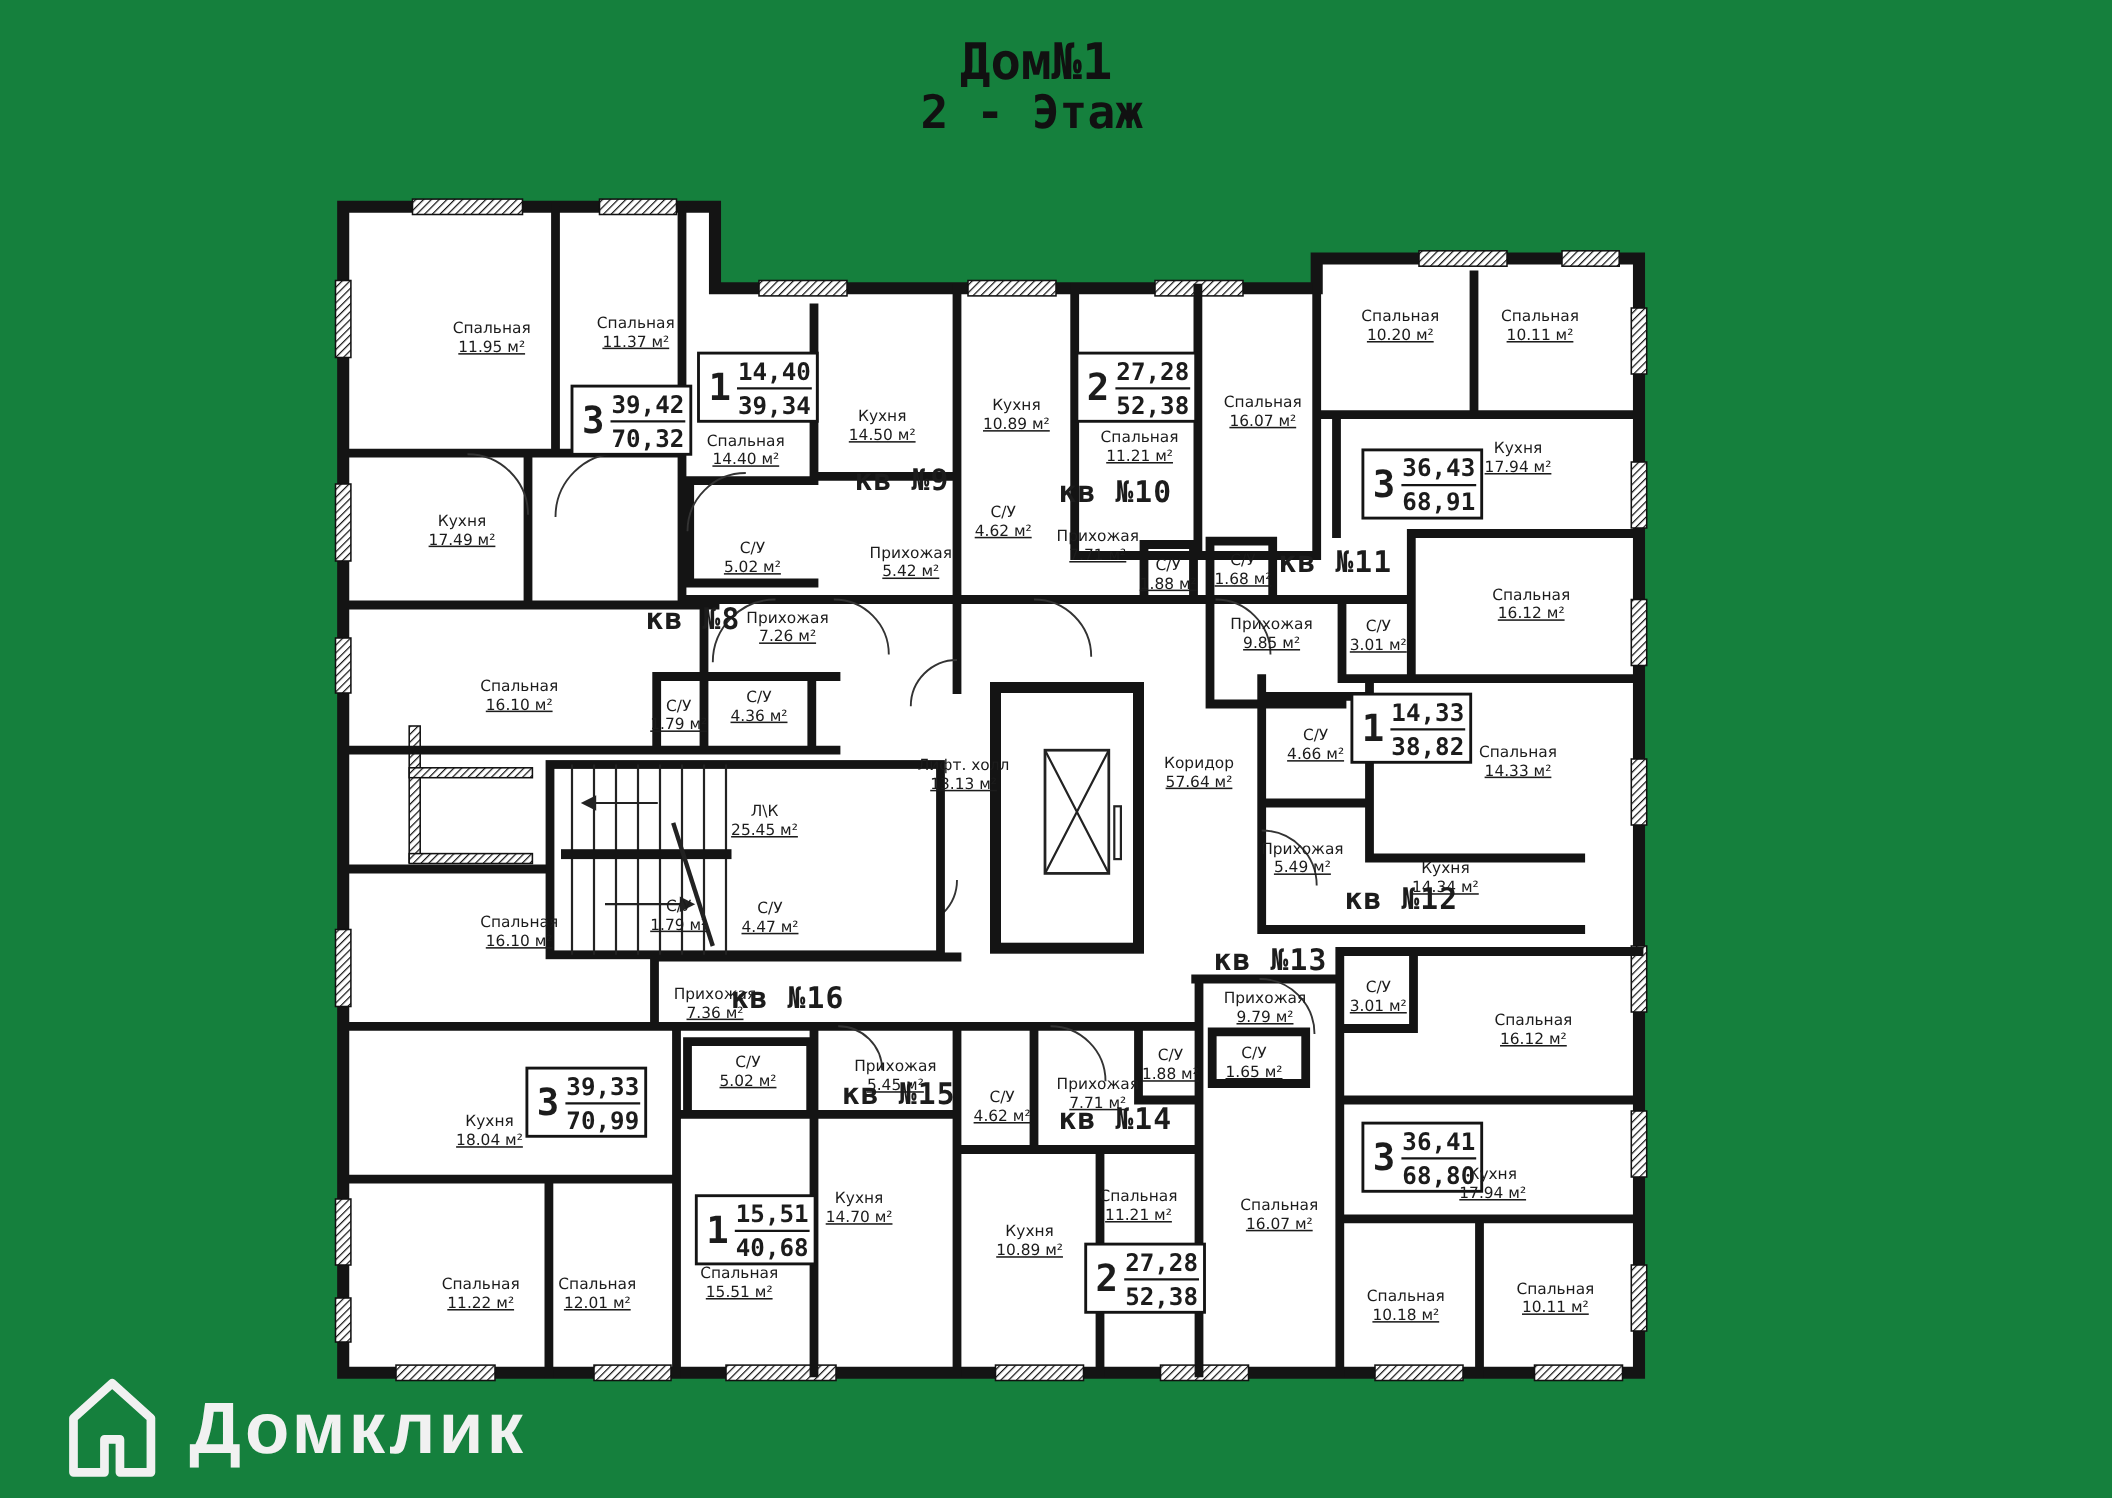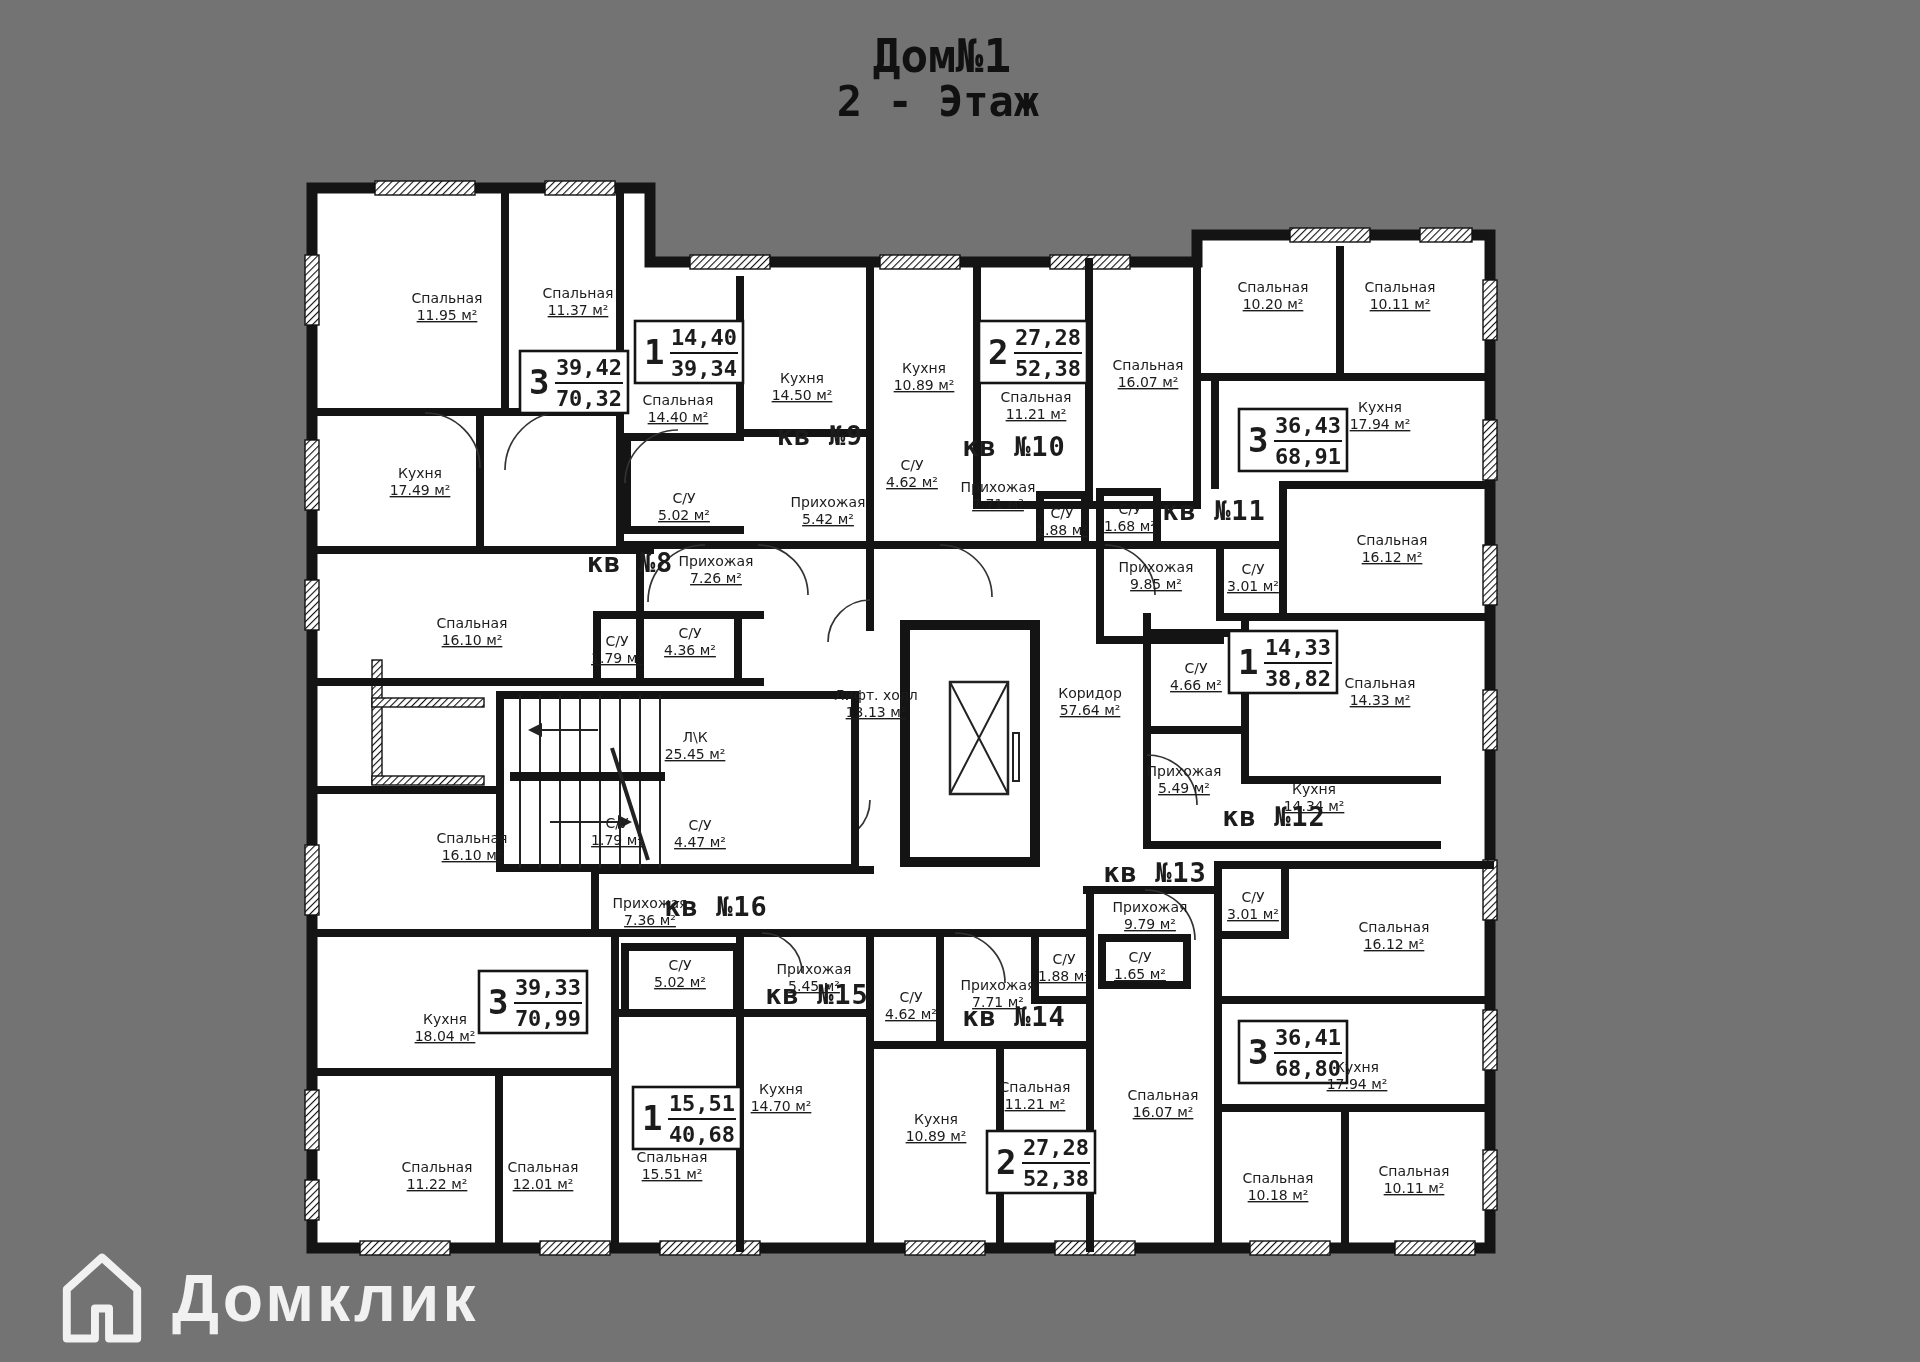--- a/index.html
+++ b/index.html
@@ -1,16 +1,16 @@
 <!DOCTYPE html>
 <html><head>
 <meta charset="utf-8">
 <style>
   html,body{margin:0;padding:0;background:#fff;}
-  .stage{position:relative;width:1920px;height:1362px;background:#737373;overflow:hidden;
+  .stage{position:relative;width:1920px;height:1362px;background:#15803d;overflow:hidden;
          font-family:"DejaVu Sans", sans-serif;}
   svg.plan{position:absolute;left:0;top:0;}
   
   text{fill:#1c1c1c;}
   .room-name{font:14px "DejaVu Sans", sans-serif;}
   .room-area{font:14px "DejaVu Sans", sans-serif;text-decoration:underline;}
   .apt-label{font:700 27px "DejaVu Sans Mono", monospace;letter-spacing:1px;}
   .badge-num{font:700 34px "DejaVu Sans Mono", monospace;}
   .badge-val{font:700 22px "DejaVu Sans Mono", monospace;}
   .title-line{font:700 46px "DejaVu Sans Mono", monospace;fill:#111;}

